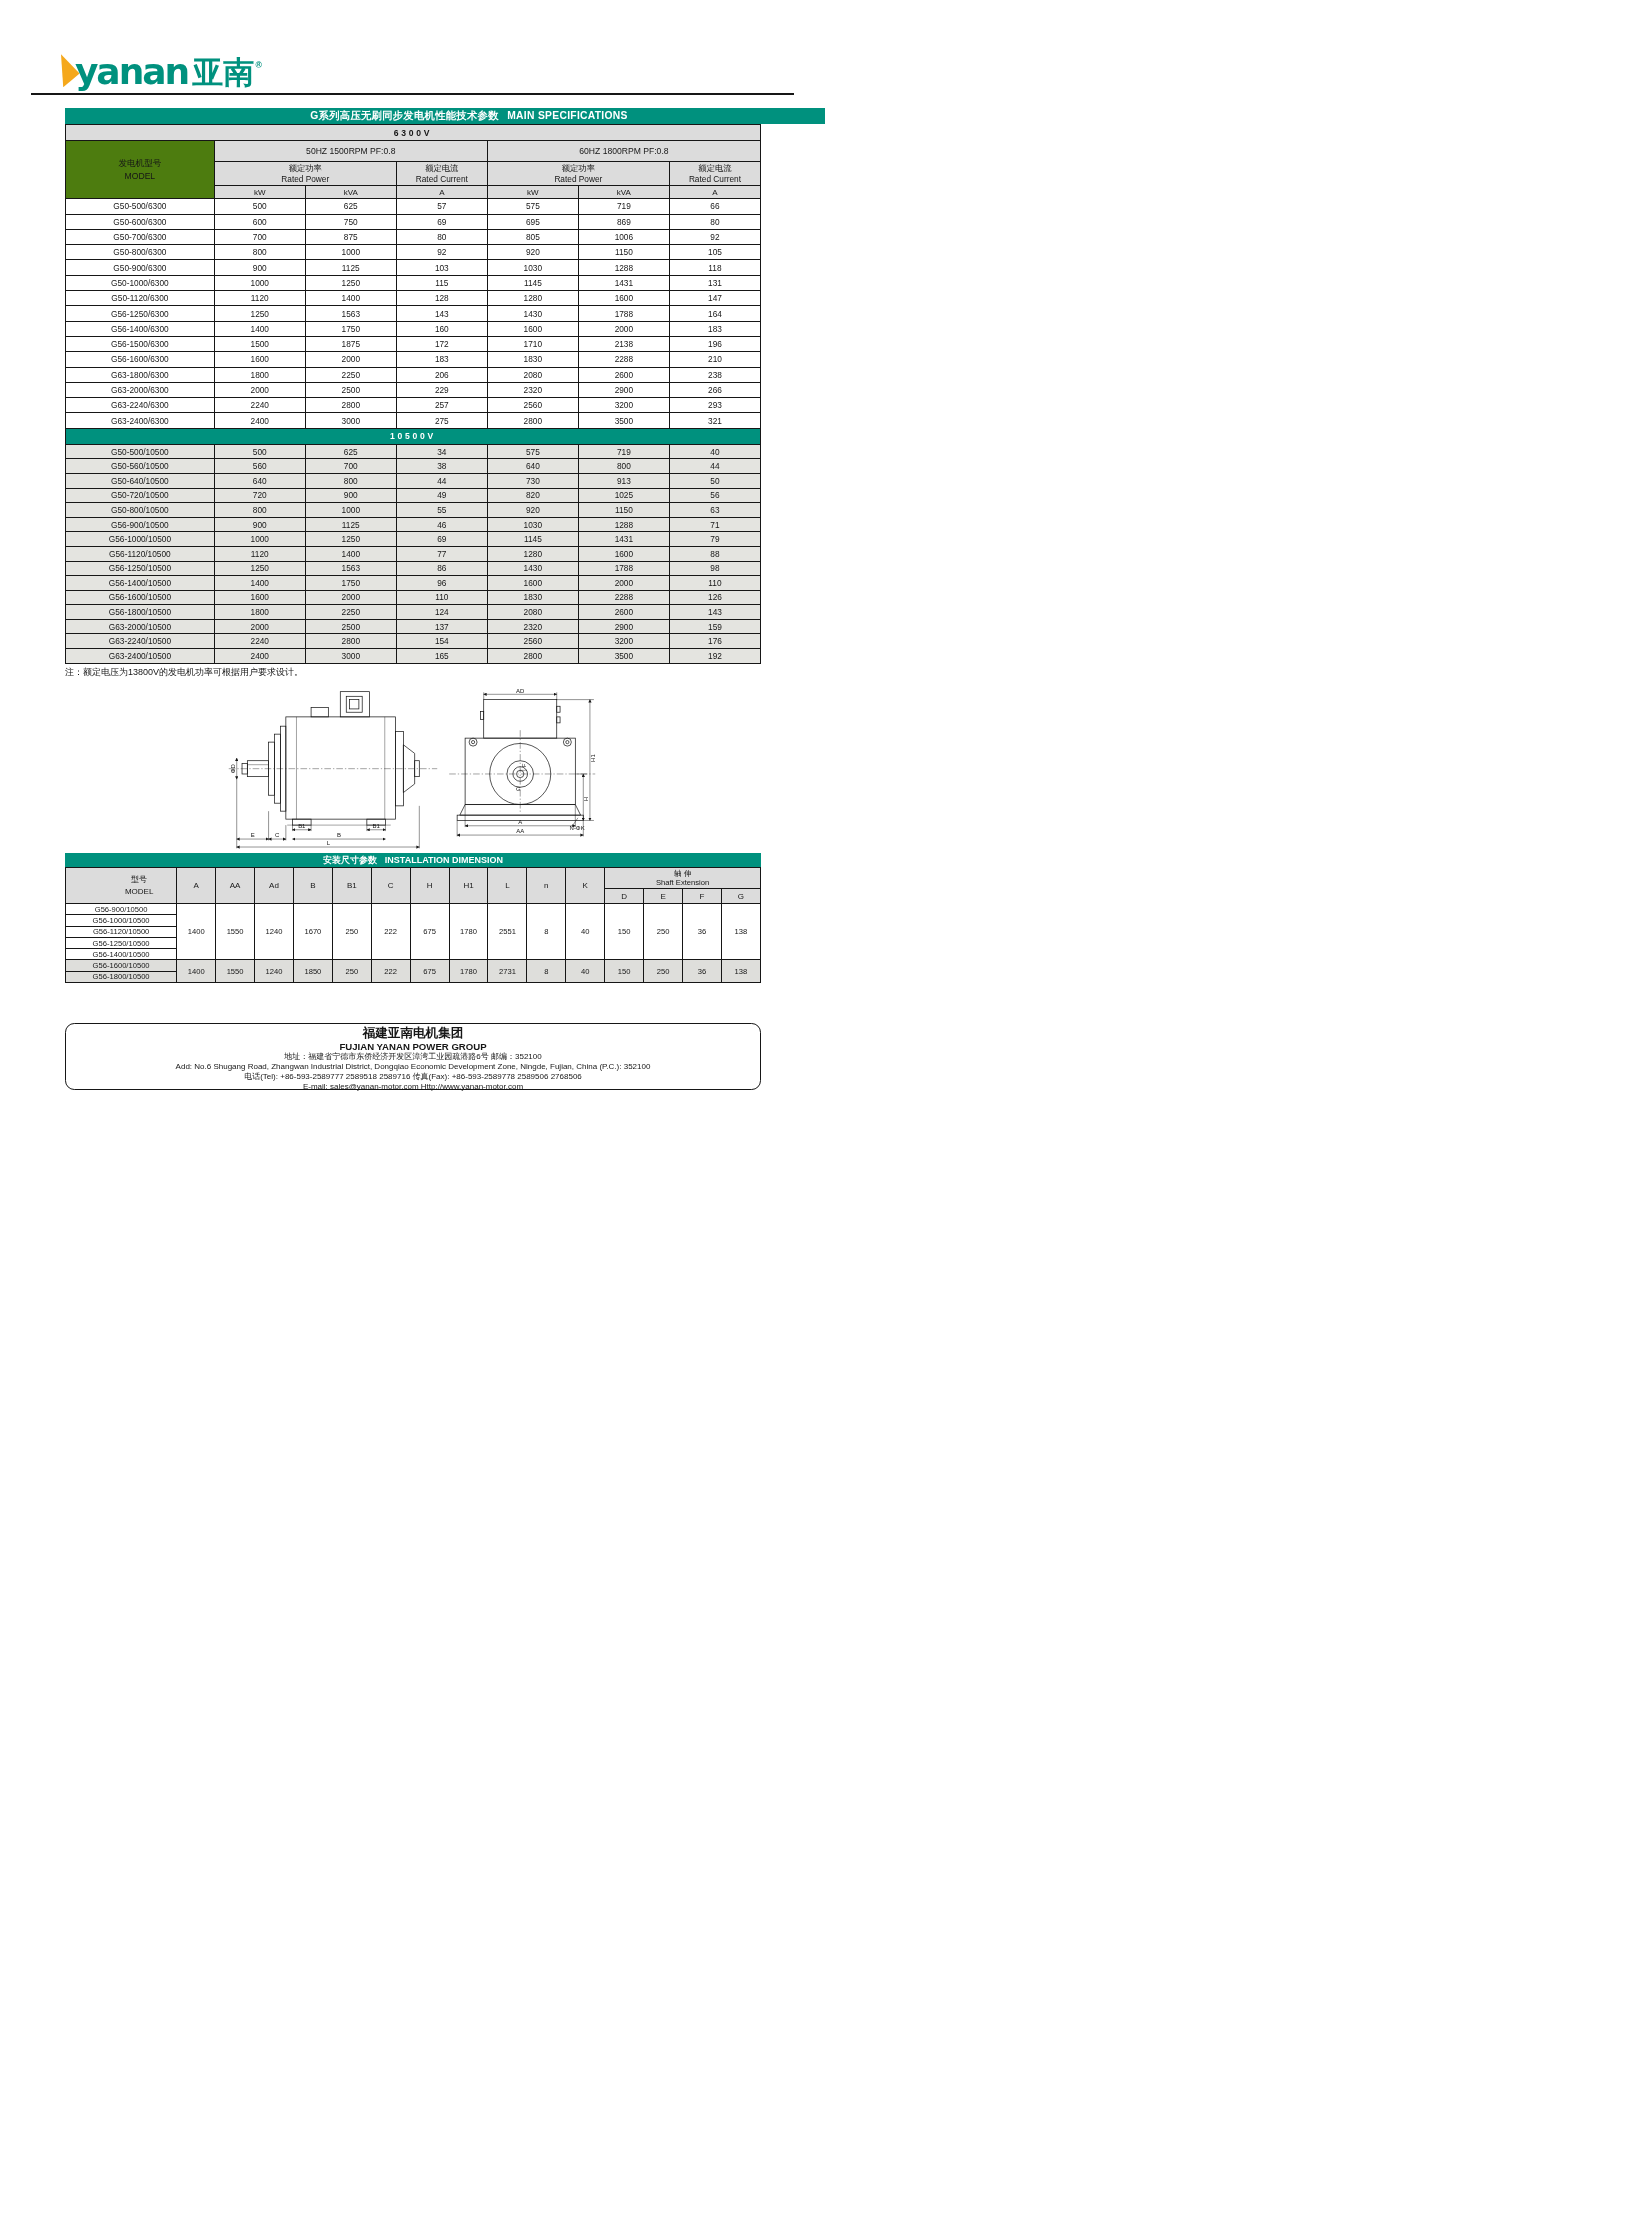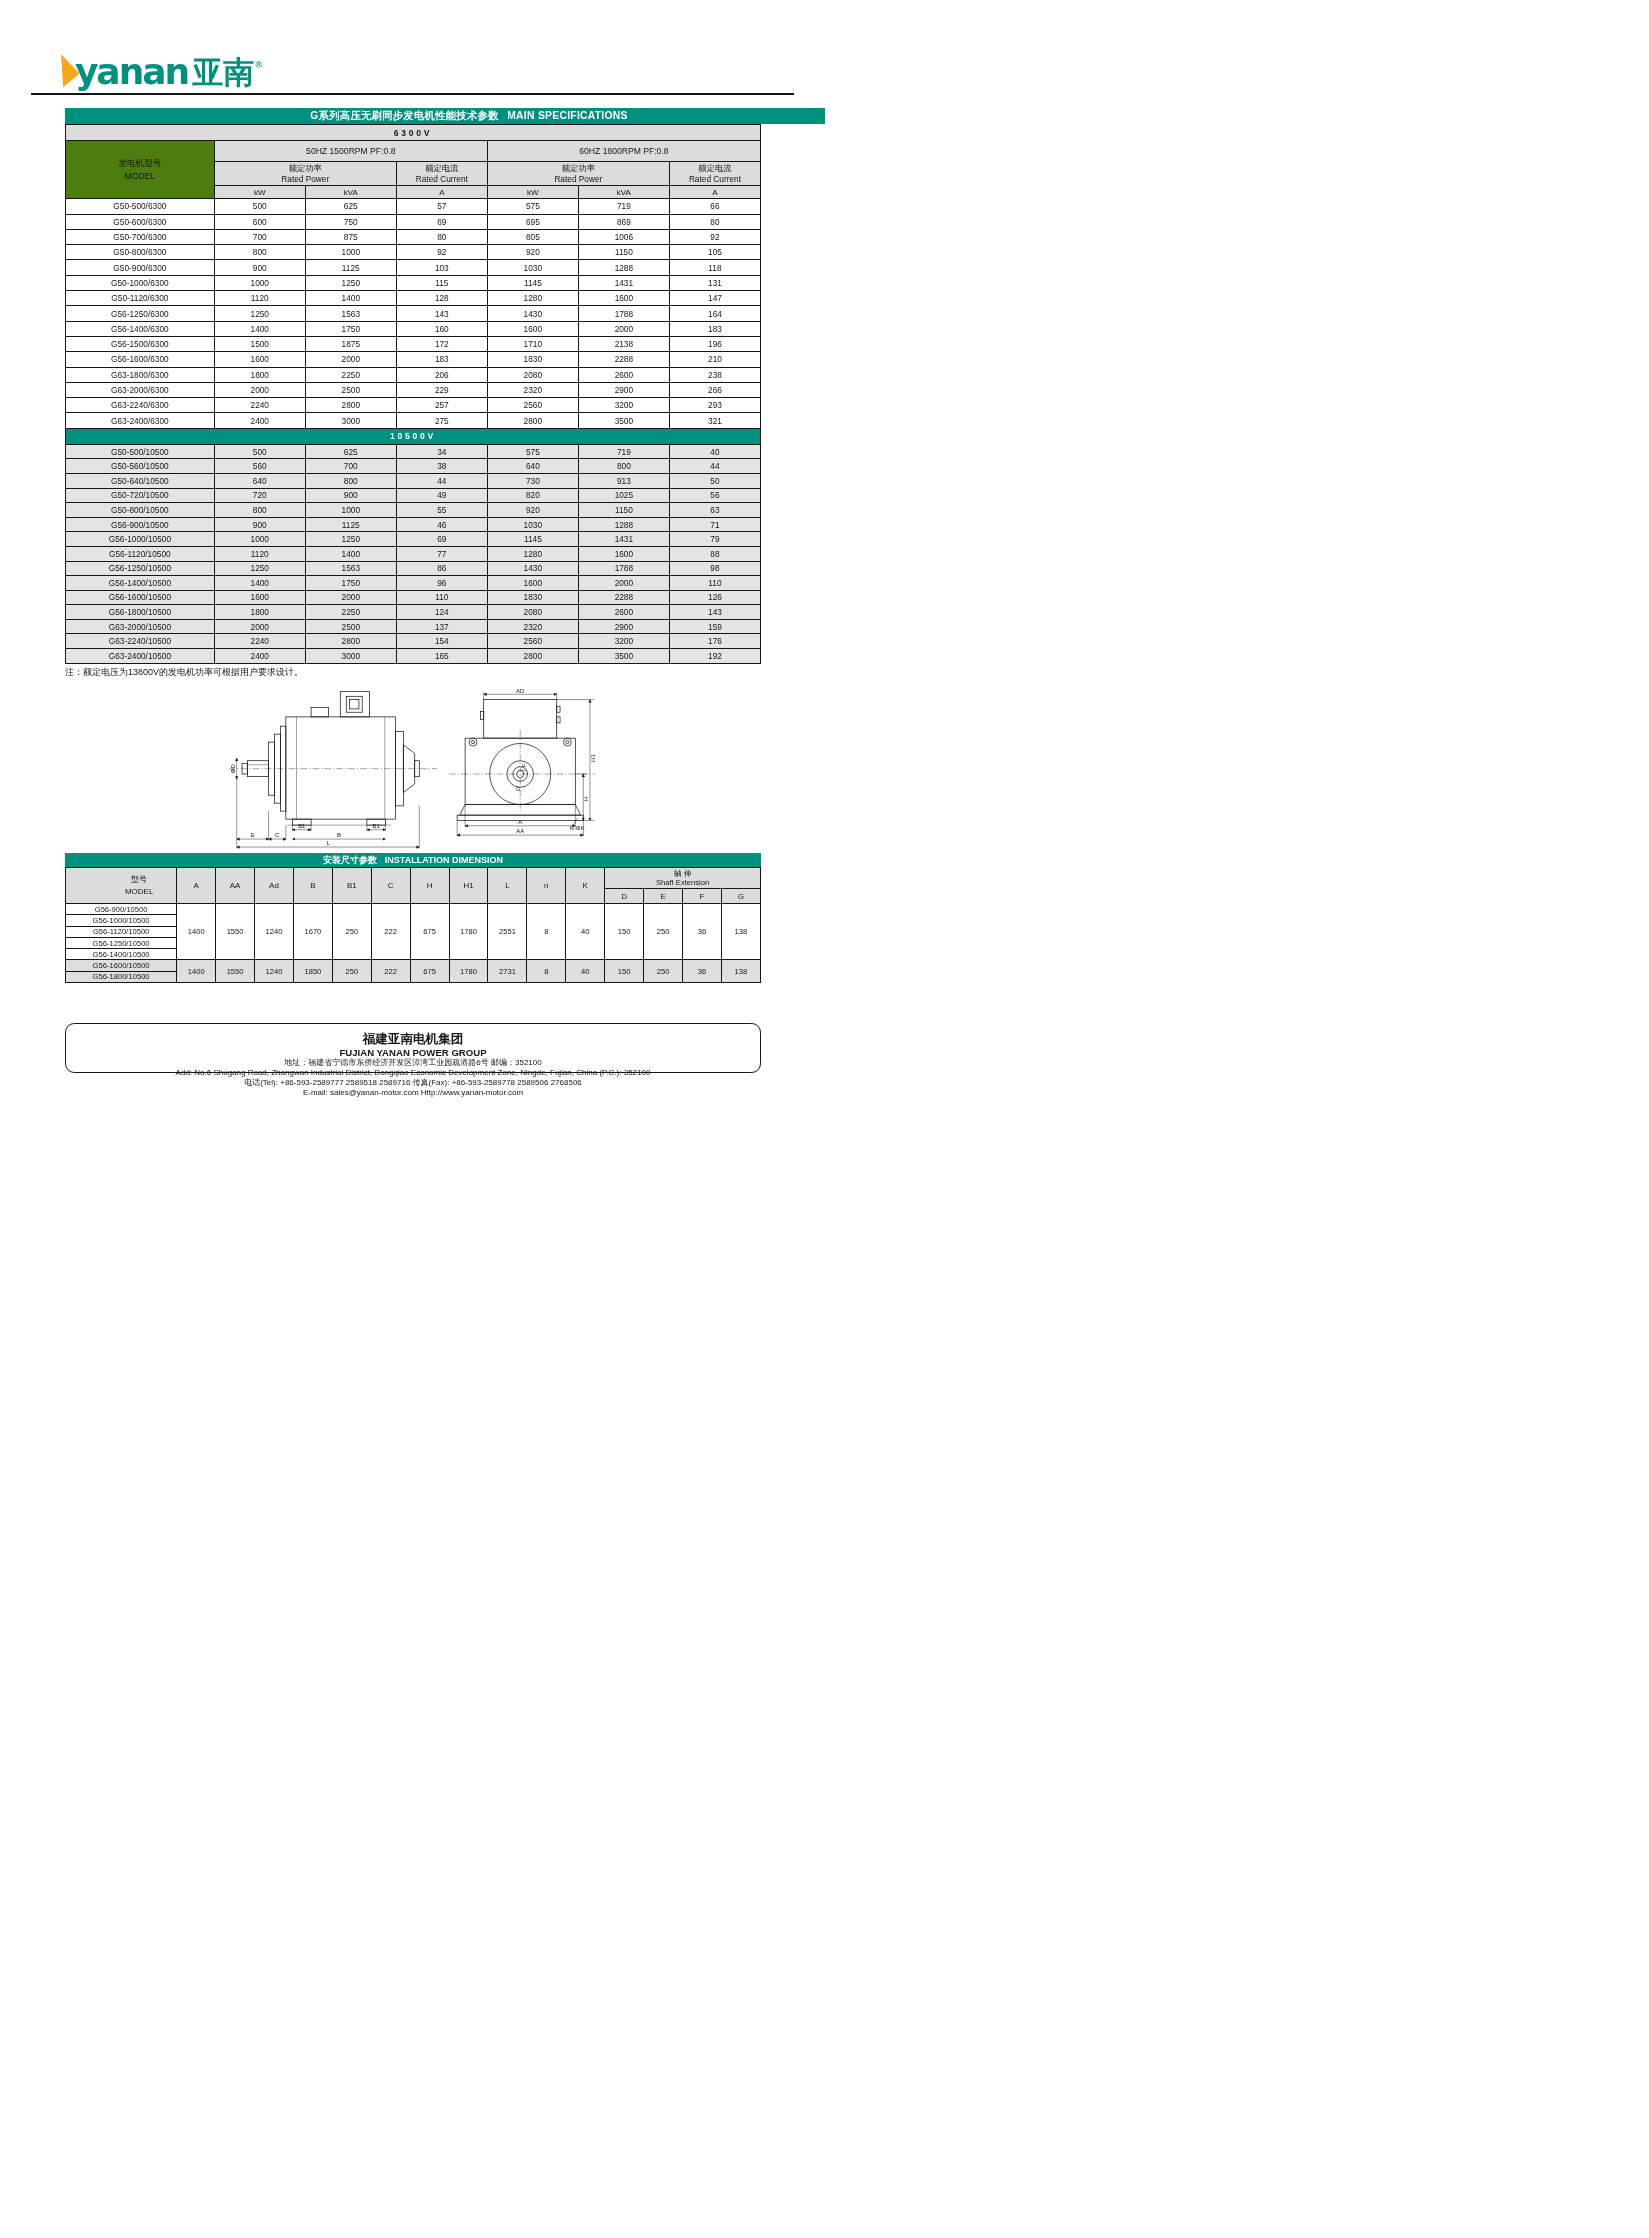--- a/index.html
+++ b/index.html
@@ -56,22 +56,22 @@
   .inst-wrap { left:65px; width:696px; top:867px; }
   .inst th { background:#DCDCDC; font-size:8px; }
   .inst .h1 th { height:36px; }
   .inst .h1 th.shaft { height:21px; font-size:7.6px; line-height:1.25; }
   .inst .h2 th { height:14.6px; }
   .inst th.modelhead { font-size:8px; line-height:1.45;padding-left:36px; }
   .inst td { font-size:7.6px; height:11.3px; background:#fff; }
   .inst tr.gray td { background:#DEDEDB; }
 
   
-  .footer-box { left:65px; width:696px; top:1023px; height:50px;
-                border:1.3px solid #161616; border-radius:9.3px; text-align:center; padding-top:8px; }
+  .footer-box { left:65px; width:696px; top:1023px; height:67px;
+                border:1.3px solid #161616; border-radius:9.3px; text-align:center; padding-top:2px; }
   .f-cn { font-size:12.6px; font-weight:bold; line-height:14.6px; }
   .f-en { font-size:9.6px; font-weight:bold; line-height:11.3px; }
   .f-line { font-size:8px; line-height:10px; }
 </style>
 </head>
 <body>
 
 <div class="abs logo">
   <span class="logo-tri"></span>
   <span class="logo-latin">yanan</span>

